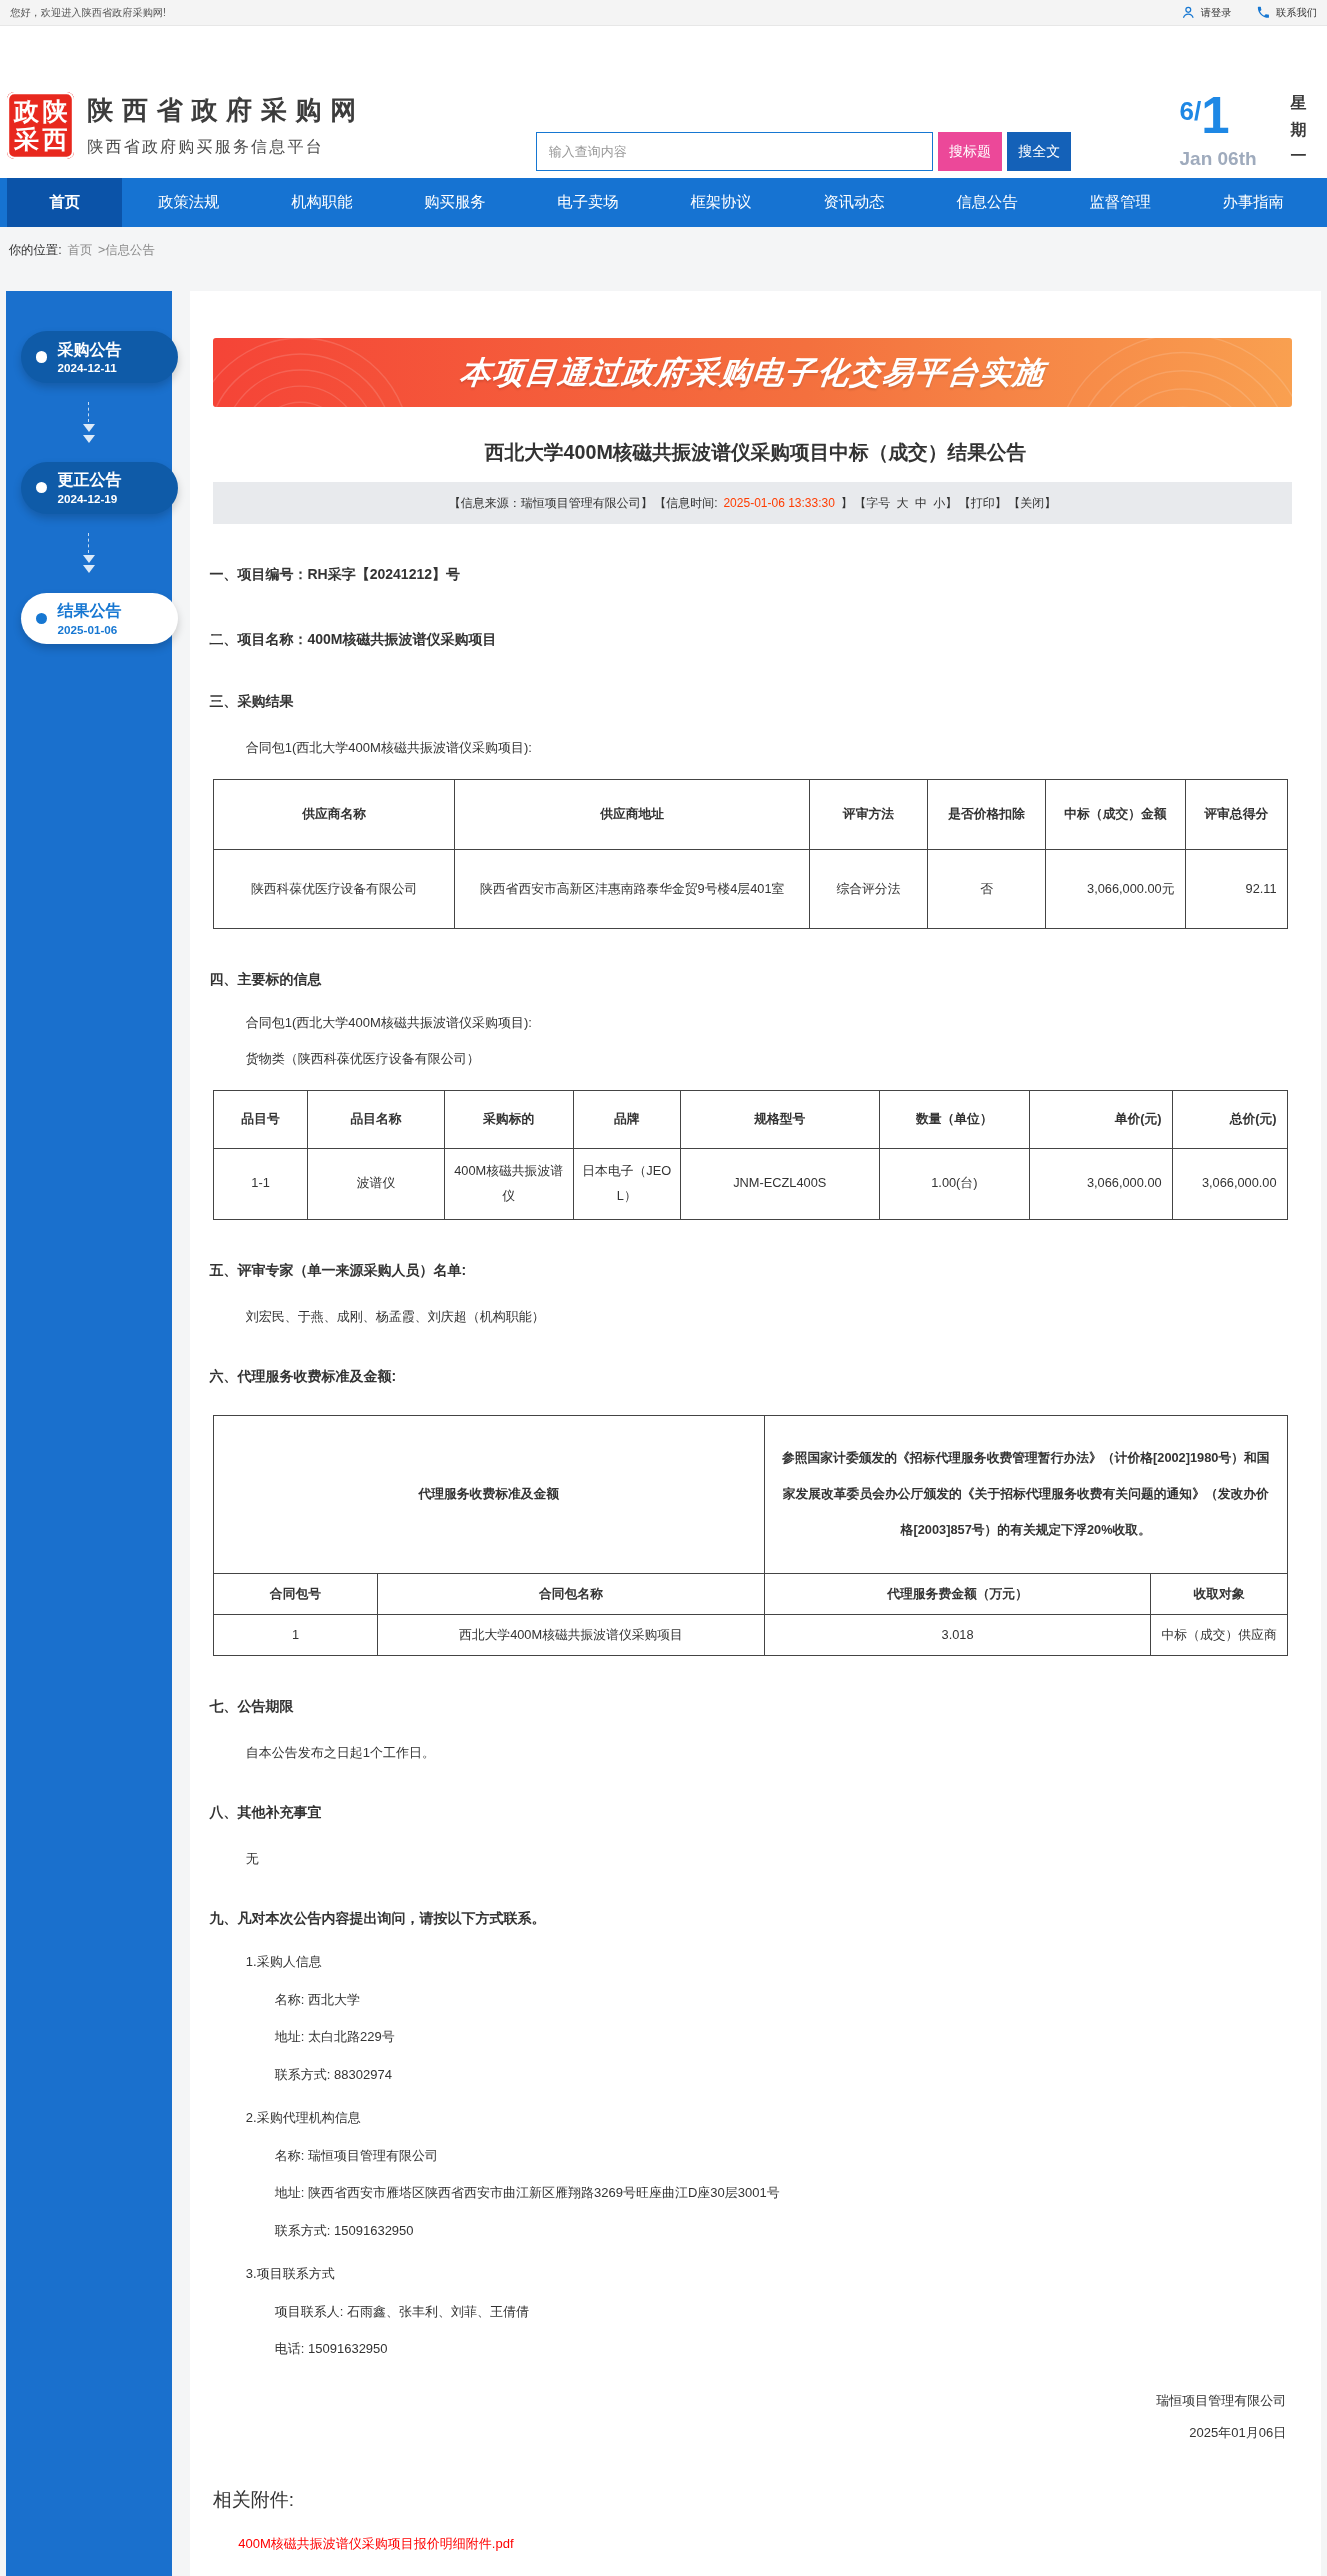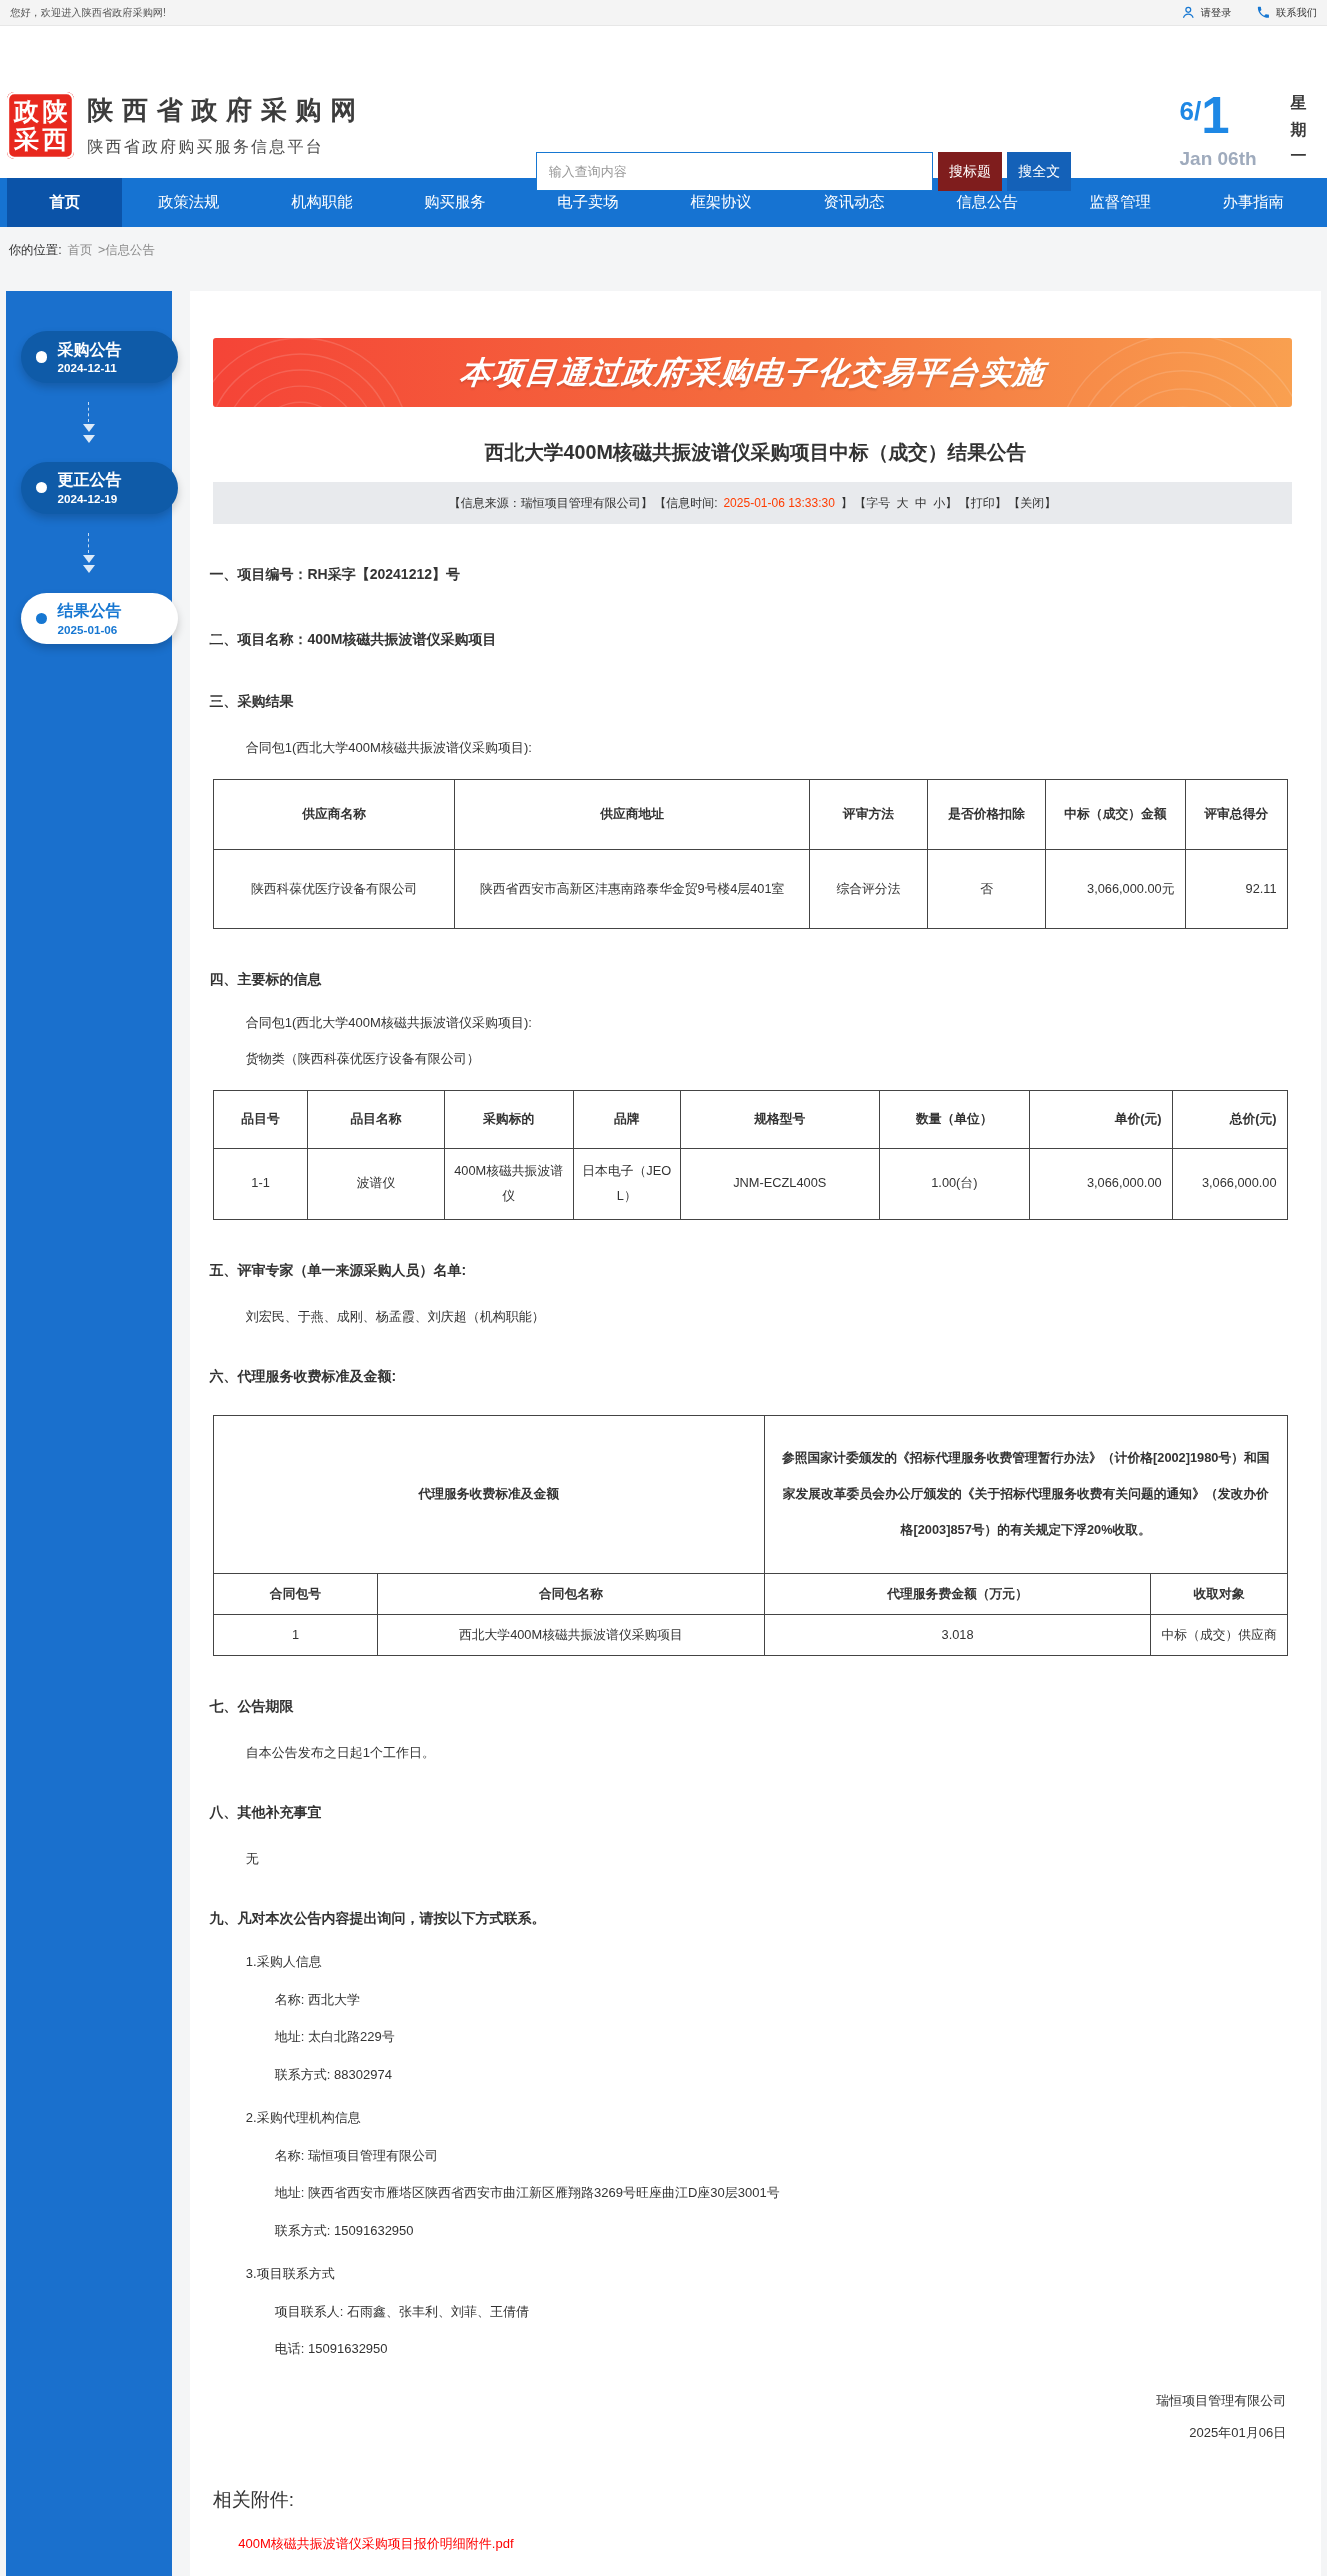--- a/index.html
+++ b/index.html
@@ -11,25 +11,25 @@
   .topbar-link { display:flex; align-items:center; gap:5.1px; cursor:pointer; }
   .topbar-link svg { display:block; }
 
   
   .header { height:152px; background:#fff; position:relative; }
   .brand { position:absolute; left:7.3px; top:66px; display:flex; align-items:center; gap:13px; }
   .logo { width:67px; height:67px; background:#e8281e; border-radius:7.3px; display:grid; grid-template-columns:1fr 1fr; place-items:center; padding:5.1px; box-shadow:inset 0 0 0 2.2px #fff, inset 0 0 0 4.4px #e8281e; }
   .logo span { color:#fff; font-size:25px; font-weight:bold; line-height:1; }
   .brand-text .site-name { font-size:26px; font-weight:bold; color:#3c3c3c; letter-spacing:8.7px; }
   .brand-text .site-sub { margin-top:8.7px; font-size:16px; color:#4a4a4a; letter-spacing:2.2px; }
-  .search { position:absolute; left:536px; top:106px; display:flex; align-items:flex-end; }
+  .search { position:absolute; left:536px; top:106px; display:flex; align-items:flex-start; }
   .search input { width:397px; height:39px; border:1.5px solid #1677d2; outline:none; font-size:13px; padding:0 11.7px; color:#333; }
   .search input::placeholder { color:#999; }
   .btn-search { height:39px; width:64px; border:none; color:#fff; font-size:14px; cursor:pointer; margin-left:5.1px; }
-  .btn-title { background:#7f1d1d;margin-top:20px; }
+  .btn-title { background:#ec4899; }
   .btn-full { background:#1461b8; }
   .dateblock { position:absolute; right:20.4px; top:64px; display:flex; gap:34px; }
   .date-num { }
   .date-top { color:#1e88e5; font-weight:bold; line-height:1; }
   .date-top .m { font-size:26px; vertical-align:13px; }
   .date-top .sl { font-size:26px; vertical-align:13px; }
   .date-top .d { font-size:51px; }
   .date-en { margin-top:7.3px; font-size:19px; font-weight:bold; color:#9fabbd; }
   .weekday { display:flex; flex-direction:column; align-items:center; gap:5.8px; font-size:16px; font-weight:bold; color:#3a3a3a; padding-top:2.9px; }
 

